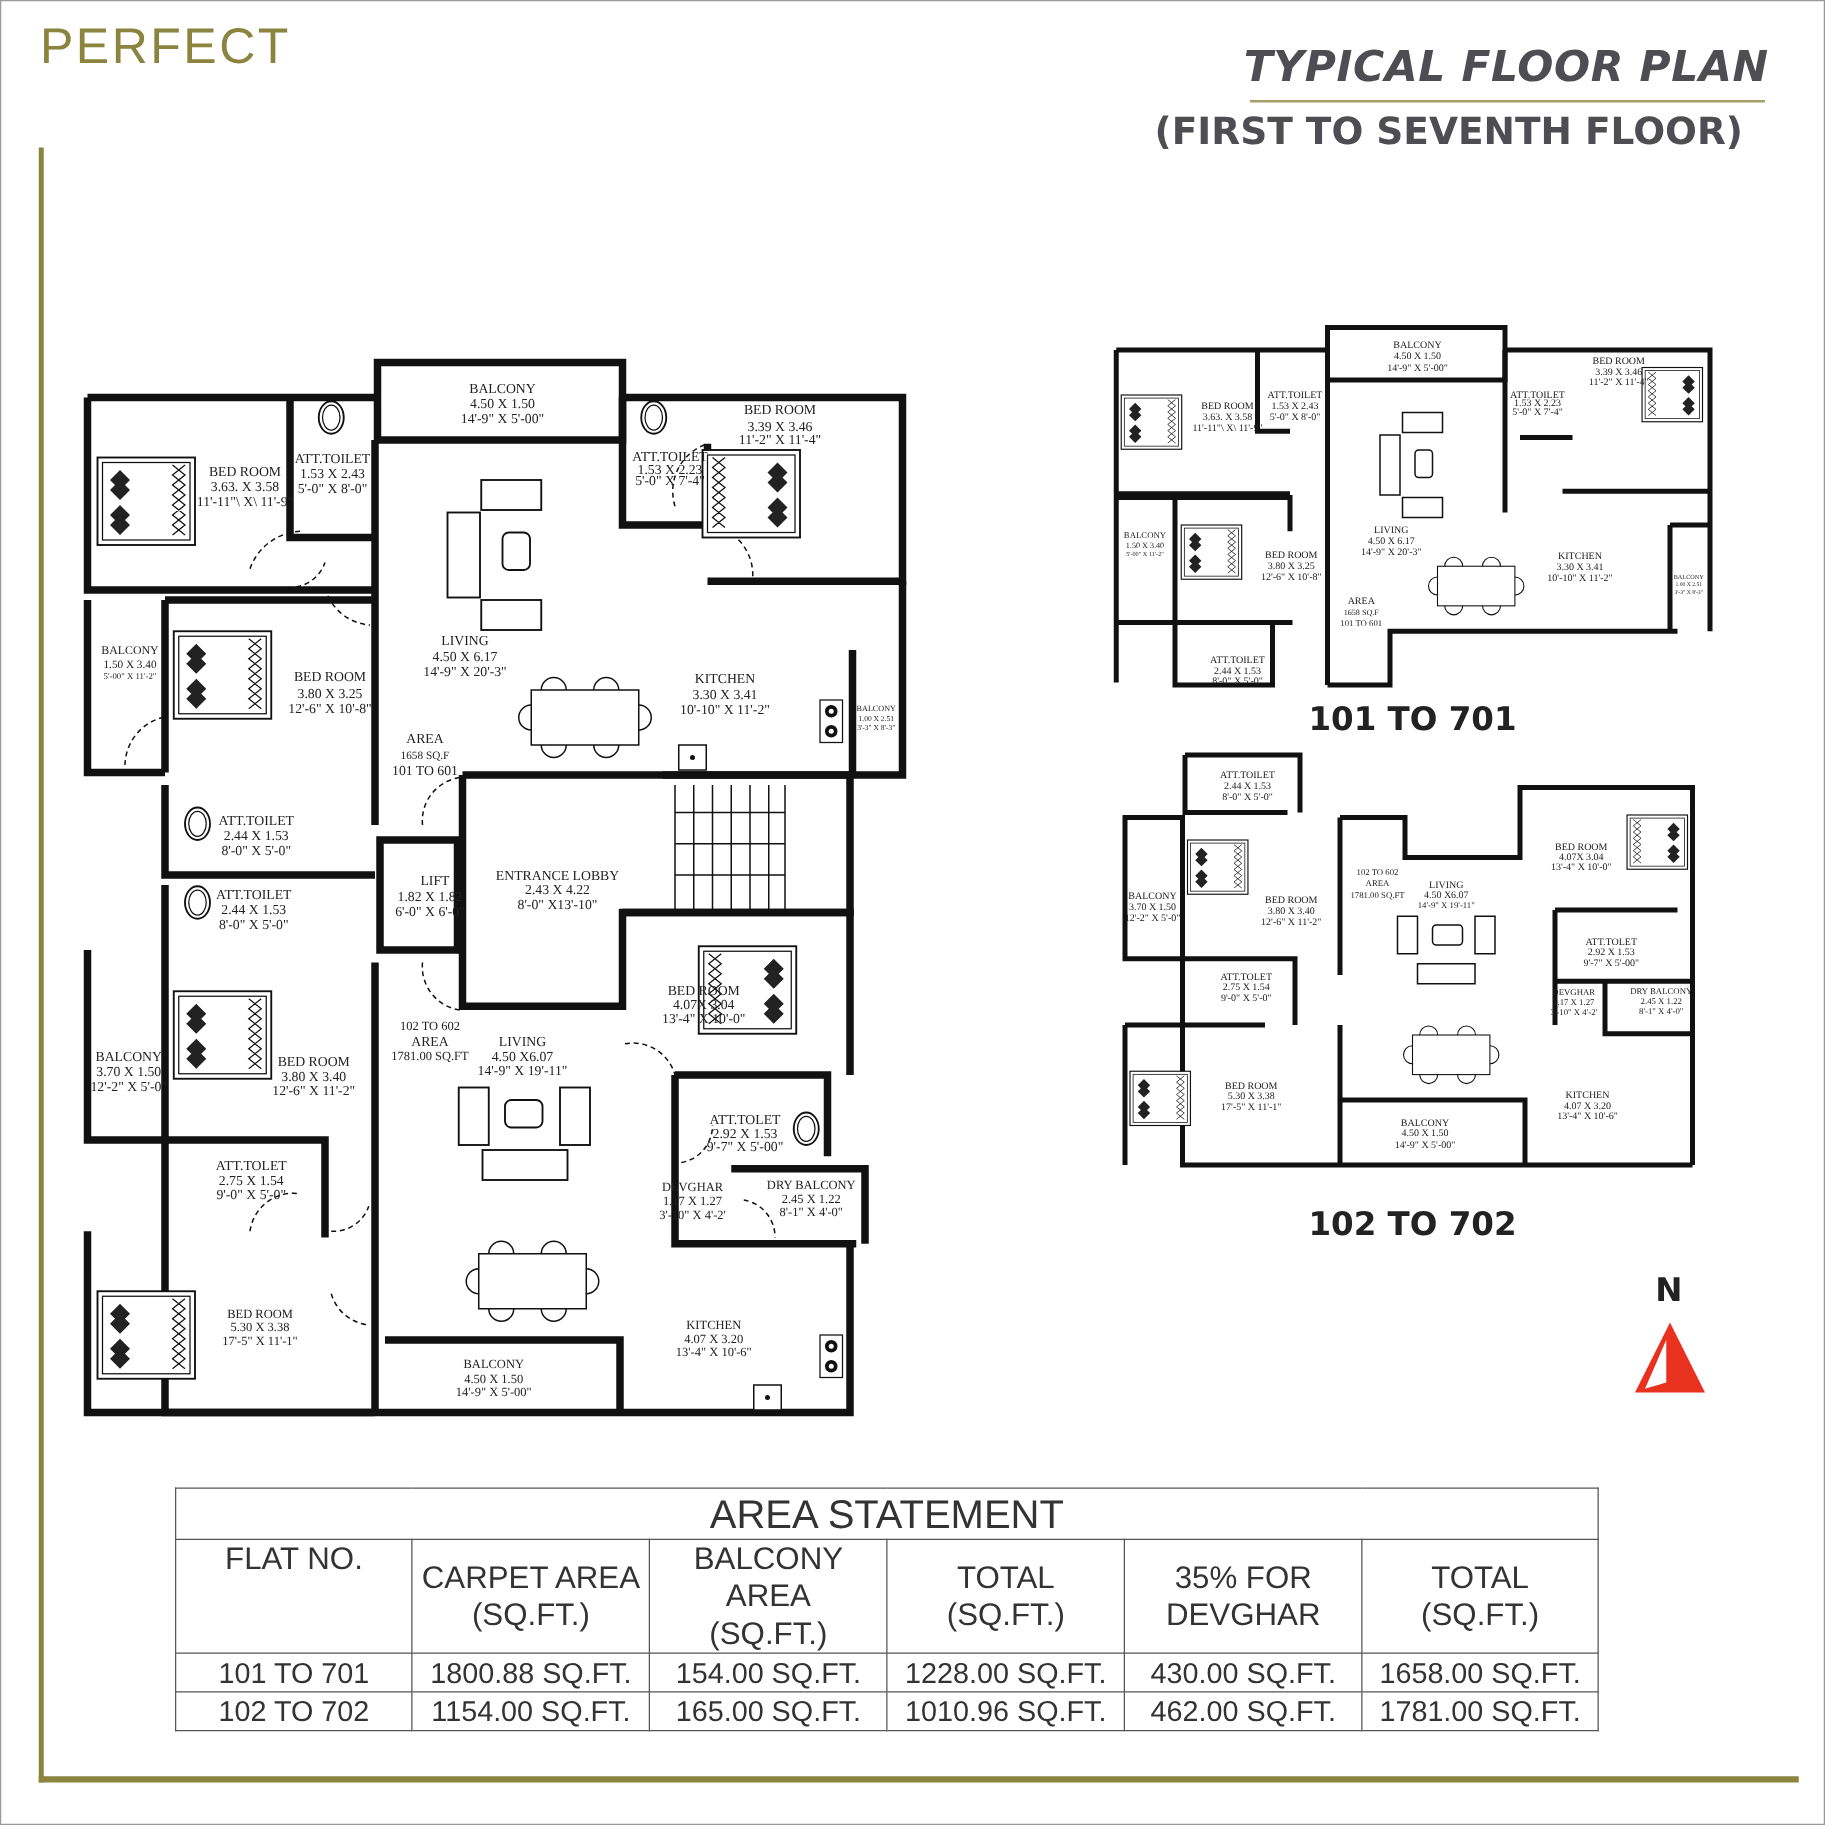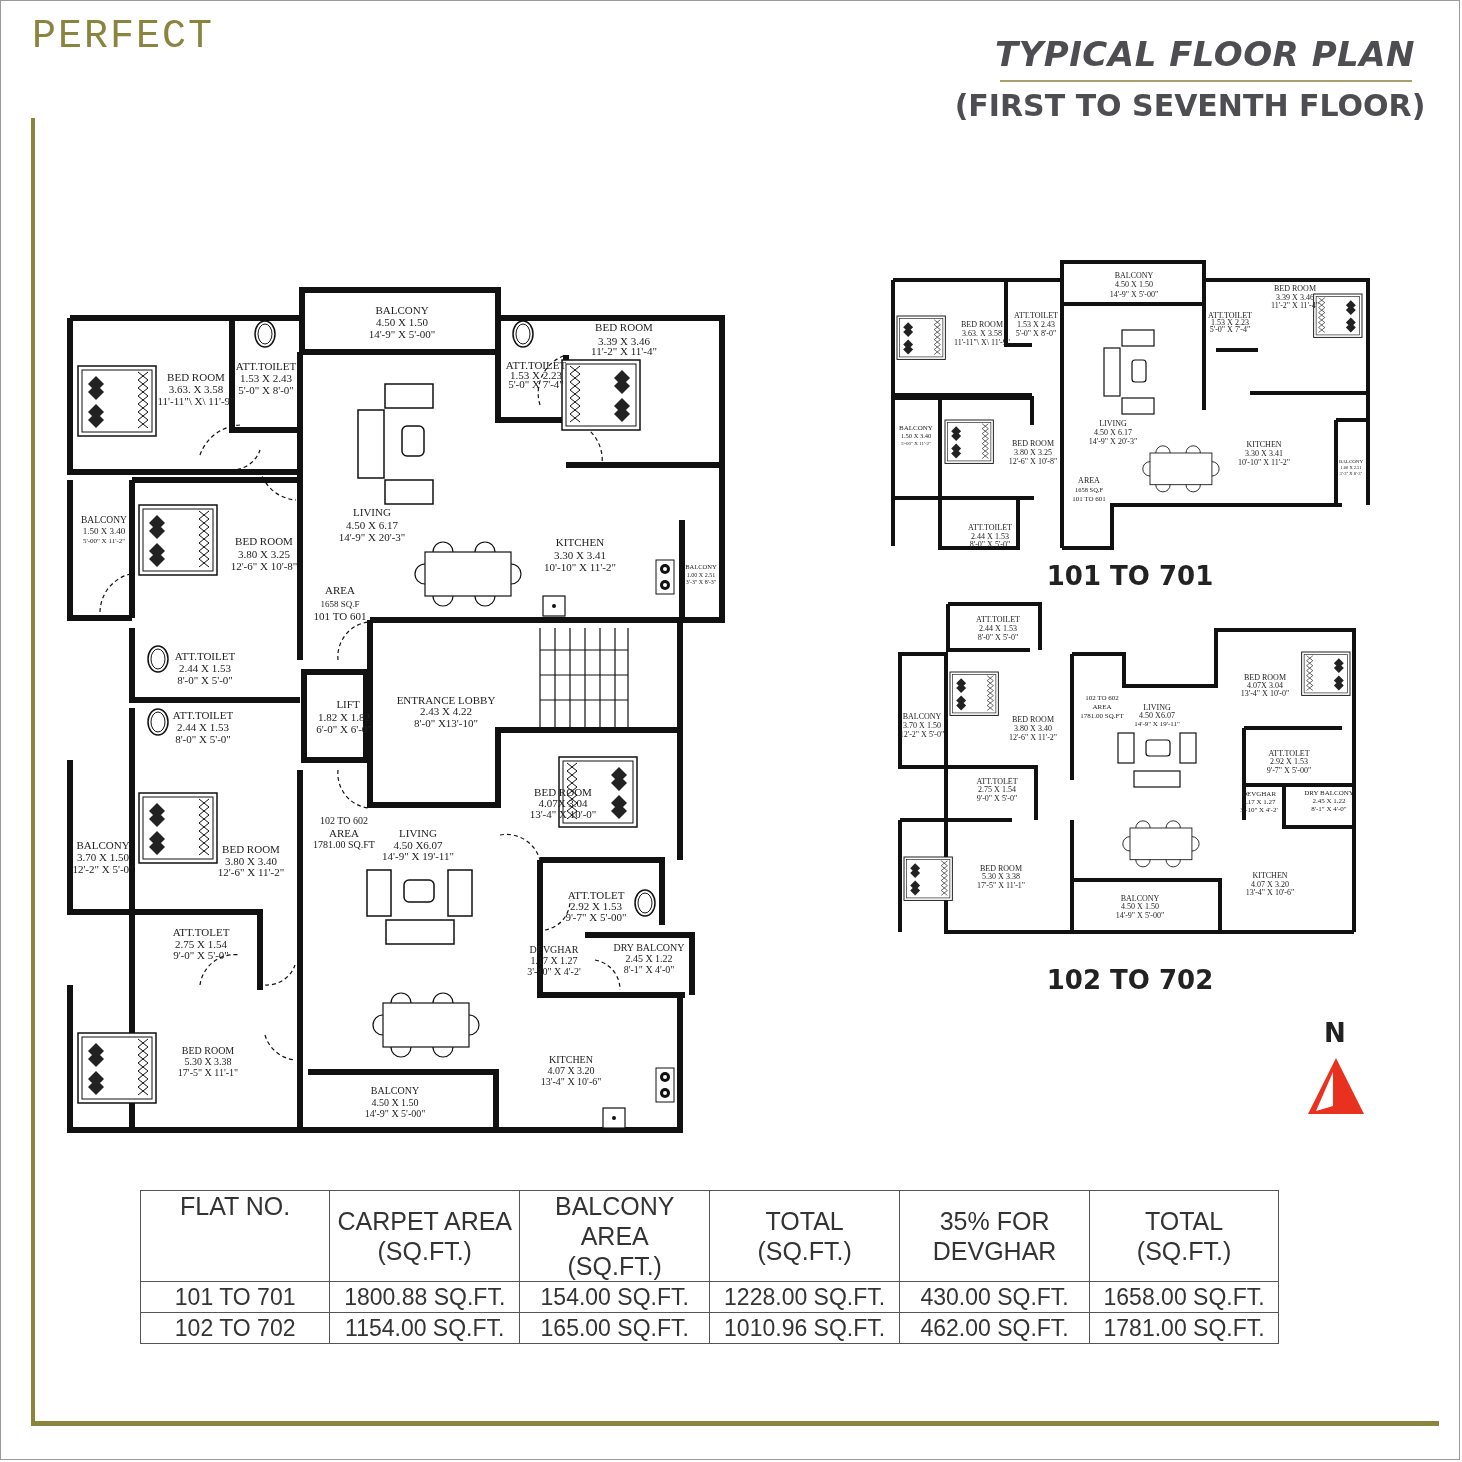--- a/index.html
+++ b/index.html
@@ -1,23 +1,23 @@
 <!DOCTYPE html>
 <html><head>
 <meta charset="utf-8">
 <style>
   html,body{margin:0;padding:0;background:#fff;}
   body{width:1462px;height:1462px;position:relative;overflow:hidden;font-family:"Liberation Serif",serif;}
   .page-border{position:absolute;left:0;top:0;width:1460px;height:1460px;border:1px solid #9a9a9a;box-sizing:border-box;}
-  .brand{position:absolute;left:32px;top:14px;color:#8a843f;font-family:Liberation Mono, monospace;font-size:40px;line-height:46px;letter-spacing:2px;}
+  .brand{position:absolute;left:32px;top:14px;color:#8a843f;font-family:Liberation Sans, sans-serif;font-size:40px;line-height:46px;letter-spacing:2px;}
   .gold-vline{position:absolute;left:31px;top:118px;width:4px;height:1308px;background:#8a843f;}
   .gold-hline{position:absolute;left:31px;top:1421px;width:1408px;height:5px;background:#8a843f;}
   .title-main{position:absolute;left:990px;top:34px;width:430px;text-align:center;font-family:"DejaVu Sans","Liberation Sans",sans-serif;font-weight:bold;font-size:34px;color:#4d4d52;letter-spacing:0.5px;font-style:italic;}
   .title-rule{position:absolute;left:1000px;top:80px;width:412px;height:2px;background:#a8a06a;}
-  .title-sub{position:absolute;left:950px;top:88px;width:480px;text-align:center;font-family:"DejaVu Sans","Liberation Sans",sans-serif;font-weight:bold;font-size:30px;color:#4d4d52;}
+  .title-sub{position:absolute;left:919px;top:88px;width:480px;text-align:center;font-family:"DejaVu Sans","Liberation Sans",sans-serif;font-weight:bold;font-size:30px;color:#4d4d52;}
   svg text{font-family:"Liberation Serif",serif;fill:#222;}
   .unit-label{position:absolute;font-family:"DejaVu Sans","Liberation Sans",sans-serif;font-weight:bold;font-size:26px;color:#222;text-align:center;width:260px;}
   .compass{position:absolute;left:1300px;top:1018px;width:70px;height:100px;}
   .compass-n{position:absolute;left:0;top:0;width:70px;text-align:center;font-family:"DejaVu Sans","Liberation Sans",sans-serif;font-weight:bold;font-size:26px;color:#222;}
   table.area{position:absolute;left:140px;top:1190px;width:1139px;border-collapse:collapse;font-family:"Liberation Sans",sans-serif;color:#333;}
   table.area td, table.area th{border:1.5px solid #555;text-align:center;font-weight:normal;padding:0;}
   table.area .t-title{font-size:32px;height:40px;}
   table.area .hdr{font-size:25px;line-height:30px;height:62px;}
   table.area .row{font-size:23px;height:30px;}
 </style>
@@ -401,20 +401,23 @@
 <div class="compass">
   <div class="compass-n">N</div>
   <svg style="position:absolute;left:4px;top:38px" width="62" height="62" viewBox="0 0 62 62">
     <path d="M32 2 L60 58 L4 58 Z" fill="#e8321f"></path>
     <path d="M29 16 L29 50 L12 55 Z" fill="#fff"></path>
   </svg>
 </div>
 
 <table class="area">
   <tbody>
+      <tr>
+    <td class="t-title" colspan="6">AREA STATEMENT</td>
+  </tr>
   <tr class="hdr">
     <td class="hdr" style="width:190px;vertical-align:top;">
           <div>FLAT NO.</div>
           <div></div>
         </td>
     <td class="hdr" style="width:190px">
           <div>CARPET AREA</div>
           <div>(SQ.FT.)</div>
         </td>
     <td class="hdr" style="width:190px">

